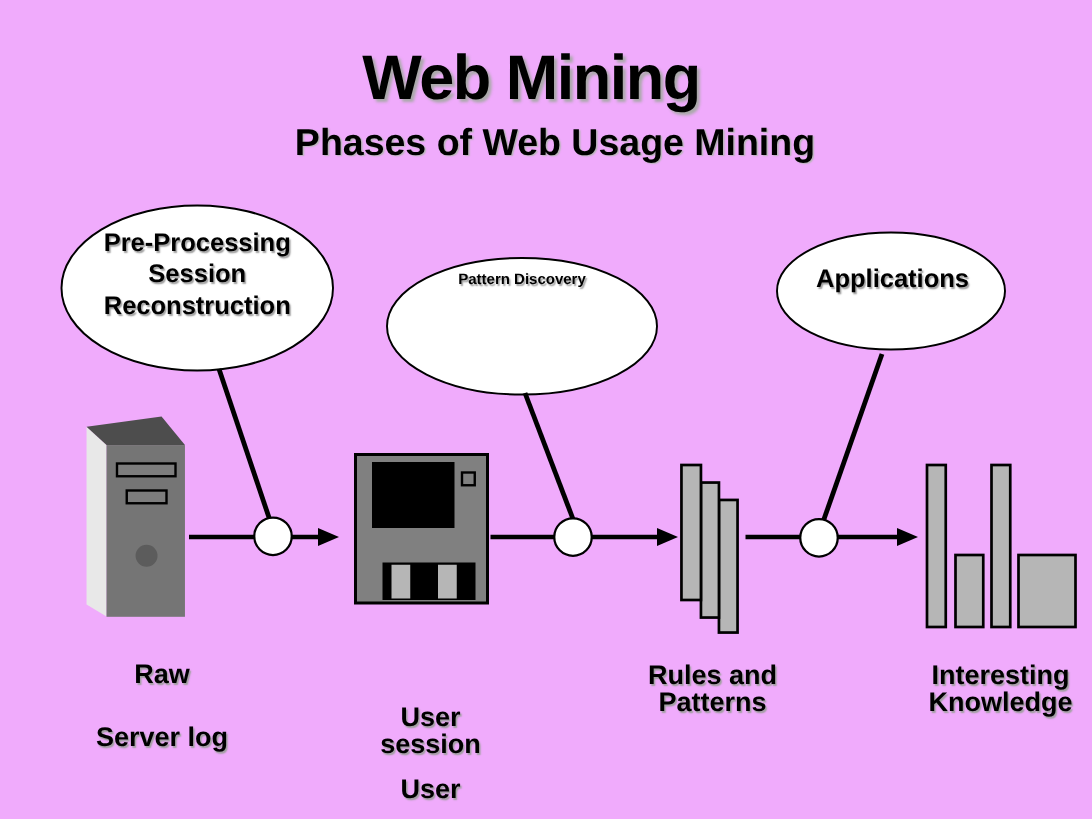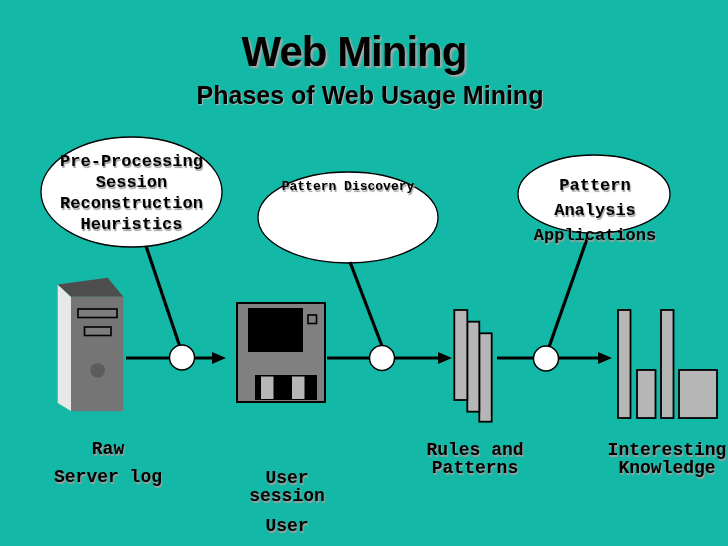--- a/index.html
+++ b/index.html
@@ -1,20 +1,20 @@
 <!DOCTYPE html>
 <html><head>
 <meta charset="utf-8">
 <style>
   html, body { margin: 0; padding: 0; background: #ffffff; }
   .slide {
     position: relative;
     width: 728px;
     height: 546px;
-    background: #14b8a6;
+    background: #f0abfc;
     overflow: hidden;
     font-family: "Liberation Sans", sans-serif;
     color: #000;
   }
   .abs { position: absolute; }
   .title {
     top: 30px; left: 0; width: 728px;
     margin-left: -10px;
     text-align: center;
     font-size: 42px; line-height: 44px;
@@ -27,29 +27,28 @@
     text-align: center;
     font-size: 25px; line-height: 27px;
     font-weight: bold;
     text-shadow: 1px 1px 1px #b5b5b5;
   }
   svg.diagram { position: absolute; left: 0; top: 0; }
   .bubble-text, .stage-label {
     text-align: center;
     font-weight: bold;
     text-shadow: 1px 1.5px 1px #9f9f9f;
-    font-family: Liberation Mono, monospace;
   }
   .b1 { left: 41px;  top: 151px; width: 181px; font-size: 17px; line-height: 21px; }
-  .b2 { left: 258px; top: 177px; width: 180px; font-size: 13px; line-height: 19px; }
+  .b2 { left: 258px; top: 177px; width: 180px; font-size: 10px; line-height: 19px; }
   .b2 .gap { margin-top: 7px; }
   .b3 { left: 519px; top: 173px; width: 152px; font-size: 17px; line-height: 25px; }
   .stage-label { font-size: 18px; line-height: 18px; }
   .s1 { left: 33px;  top: 440px; width: 150px; }
-  .s1 .gap { margin-top: 10px; }
+  .s1 .gap { margin-top: 24px; }
   .s2 { left: 227px; top: 424px; width: 120px; margin-top: 45px; }
   .s2 .gap { margin-top: 12px; }
   .s3 { left: 402px; top: 441px; width: 146px; }
   .s4 { left: 597px; top: 441px; width: 140px; }
 </style>
 </head>
 <body>
 
 <div class="slide">
 
@@ -112,27 +111,25 @@
       <rect x="637" y="370" width="18.5" height="48" fill="#b6b6b6" stroke="#000" stroke-width="1.8"></rect>
       <rect x="661" y="310" width="12.5" height="108" fill="#b6b6b6" stroke="#000" stroke-width="1.8"></rect>
       <rect x="679" y="370" width="38" height="48" fill="#b6b6b6" stroke="#000" stroke-width="1.8"></rect>
     </g>
   </svg>
 
   <div class="abs bubble-text b1">
     <div>Pre-Processing</div>
     <div>Session</div>
     <div>Reconstruction</div>
-    <div>Heuristics</div>
   </div>
   <div class="abs bubble-text b2">
     <div>Pattern Discovery</div>
   </div>
   <div class="abs bubble-text b3">
-    <div>Pattern Analysis</div>
     <div>Applications</div>
   </div>
 
   <div class="abs stage-label s1">
     <div>Raw</div>
     <div class="gap">Server log</div>
   </div>
   <div class="abs stage-label s2">
     <div>User</div>
     <div>session</div>

